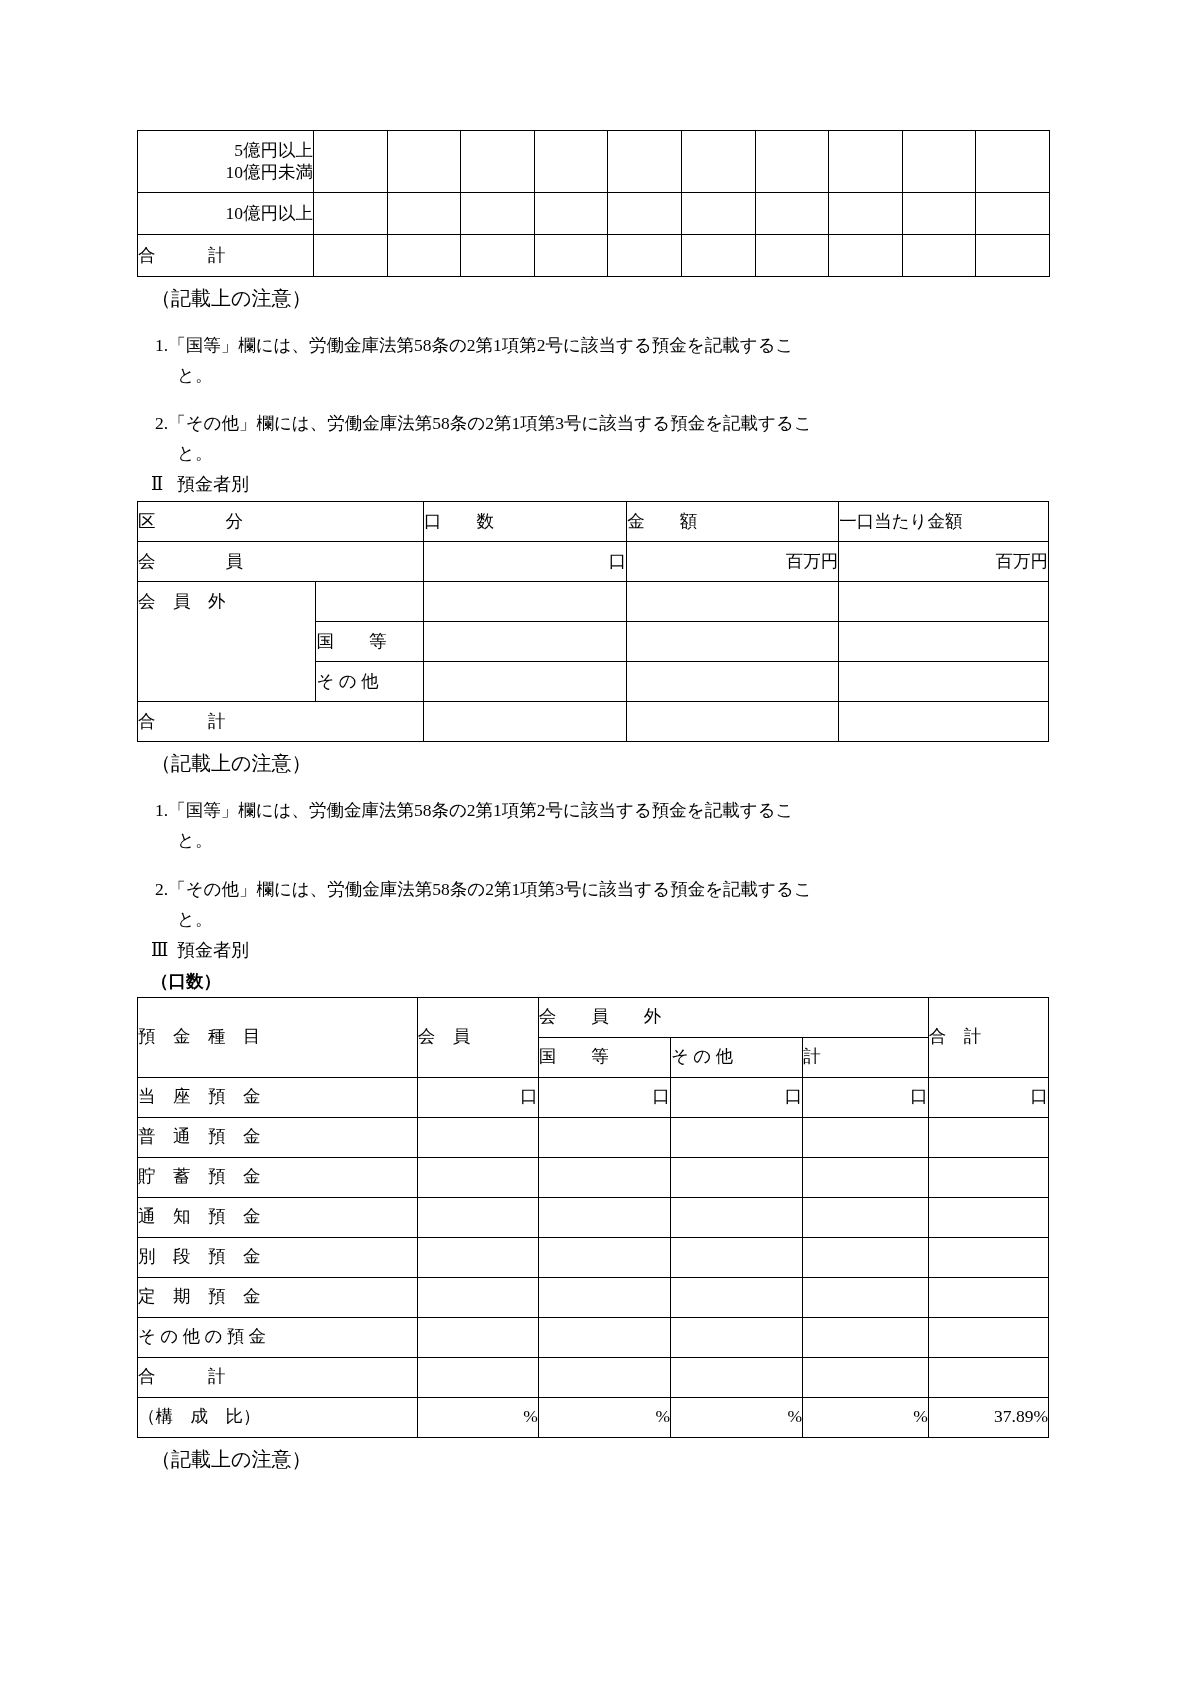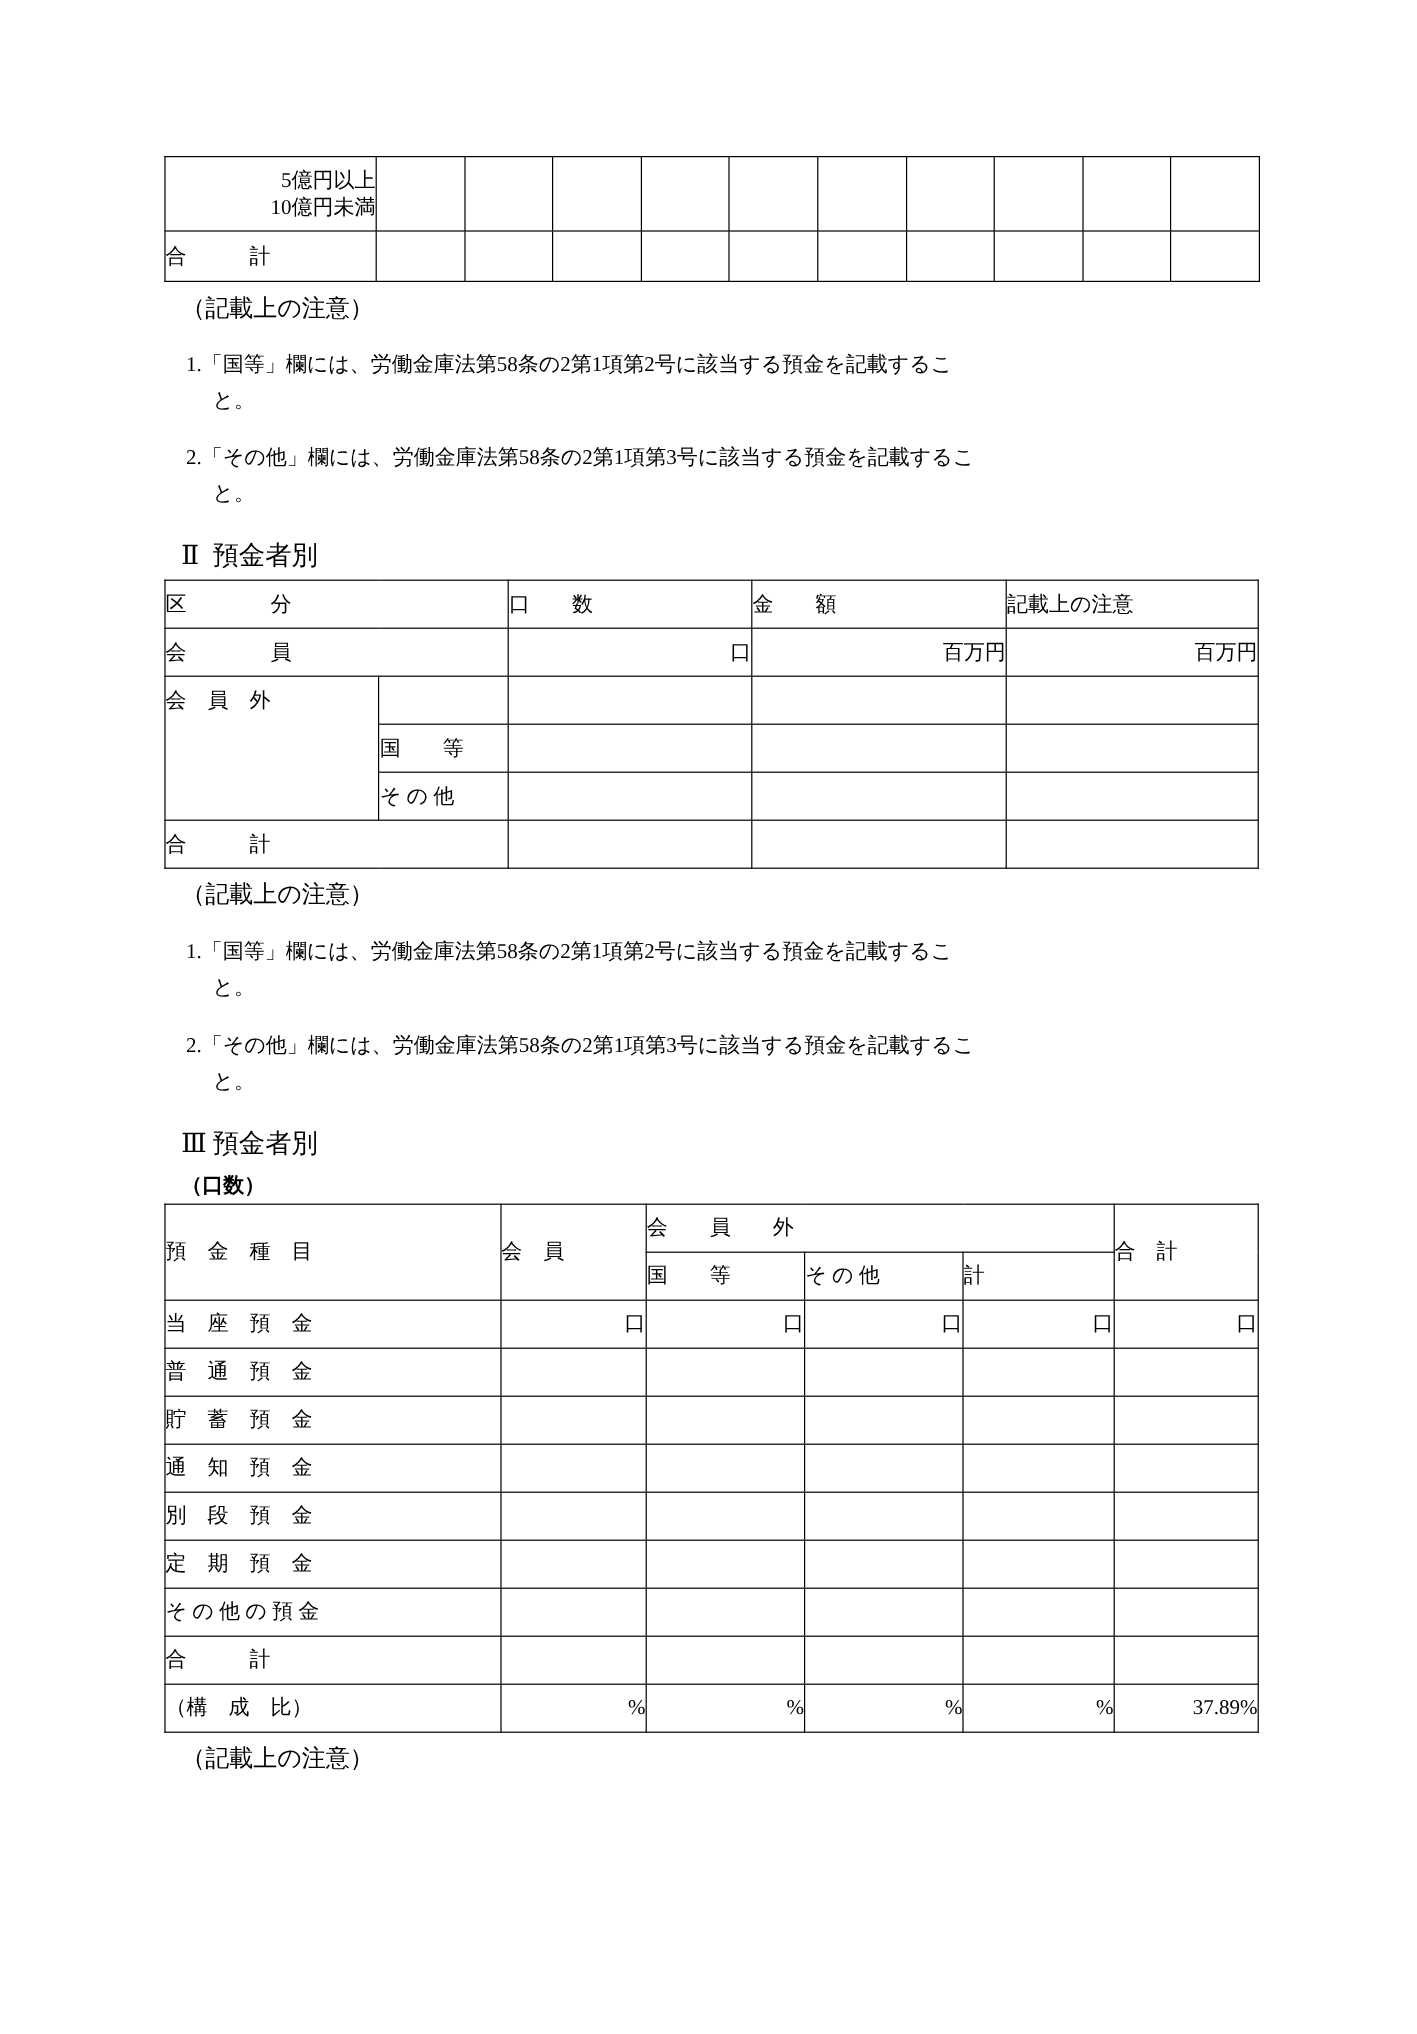--- a/index.html
+++ b/index.html
@@ -84,22 +84,22 @@
     line-height: 1.72;
     max-width: 880px;
   }
   .note-cont {
     font-size: 17.5px;
     margin: 0;
     padding-left: 40px;
     line-height: 1.72;
   }
   .section-head {
-    font-size: 22px;
-    margin: 22px 0 5px 14px;
+    font-size: 18px;
+    margin: 4px 0 5px 14px;
     white-space: nowrap;
   }
   .section-head .rn {
     display: inline-block;
     min-width: 26px;
   }
   .sub-head {
     font-size: 17.5px;
     margin: 7px 0 4px 14px;
     white-space: nowrap;
@@ -125,20 +125,33 @@
           <col style="width:73.6px">
           <col style="width:73.6px">
         <col style="width:73.6px">
       </colgroup>
       <tbody>
         <tr style="height:62px">
           <td class="two-line" style="height:62px">
             <span>5億円以上</span><br>
             <span>10億円未満</span>
           </td>
+          <td class="blank"></td>
+          <td class="blank"></td>
+          <td class="blank"></td>
+          <td class="blank"></td>
+          <td class="blank"></td>
+          <td class="blank"></td>
+          <td class="blank"></td>
+          <td class="blank"></td>
+          <td class="blank"></td>
+          <td class="blank"></td>
+        </tr>
+        <tr style="height:42px">
+          <td class="lbl-r" style="height:42px">10億円以上</td>
           <td class="blank"></td>
           <td class="blank"></td>
           <td class="blank"></td>
           <td class="blank"></td>
           <td class="blank"></td>
           <td class="blank"></td>
           <td class="blank"></td>
           <td class="blank"></td>
           <td class="blank"></td>
           <td class="blank"></td>
@@ -181,21 +194,21 @@
         <col style="width:96px">
         <col style="width:181px">
         <col style="width:189px">
         <col style="width:187px">
       </colgroup>
       <tbody>
         <tr>
           <td class="lbl" colspan="2">区　　　　分</td>
           <td class="lbl">口　　数</td>
           <td class="lbl">金　　額</td>
-          <td class="lbl">記載上の注意</td>
+          <td class="lbl">一口当たり金額</td>
         </tr>
         <tr>
           <td class="lbl" colspan="2">会　　　　員</td>
           <td class="unit">口</td>
           <td class="unit">百万円</td>
           <td class="unit">百万円</td>
         </tr>
         <tr>
           <td class="lbl-l" rowspan="3" style="vertical-align:top;padding-top:9px">会　員　外</td>
           <td style="border-right:none;border-bottom:none"></td>

